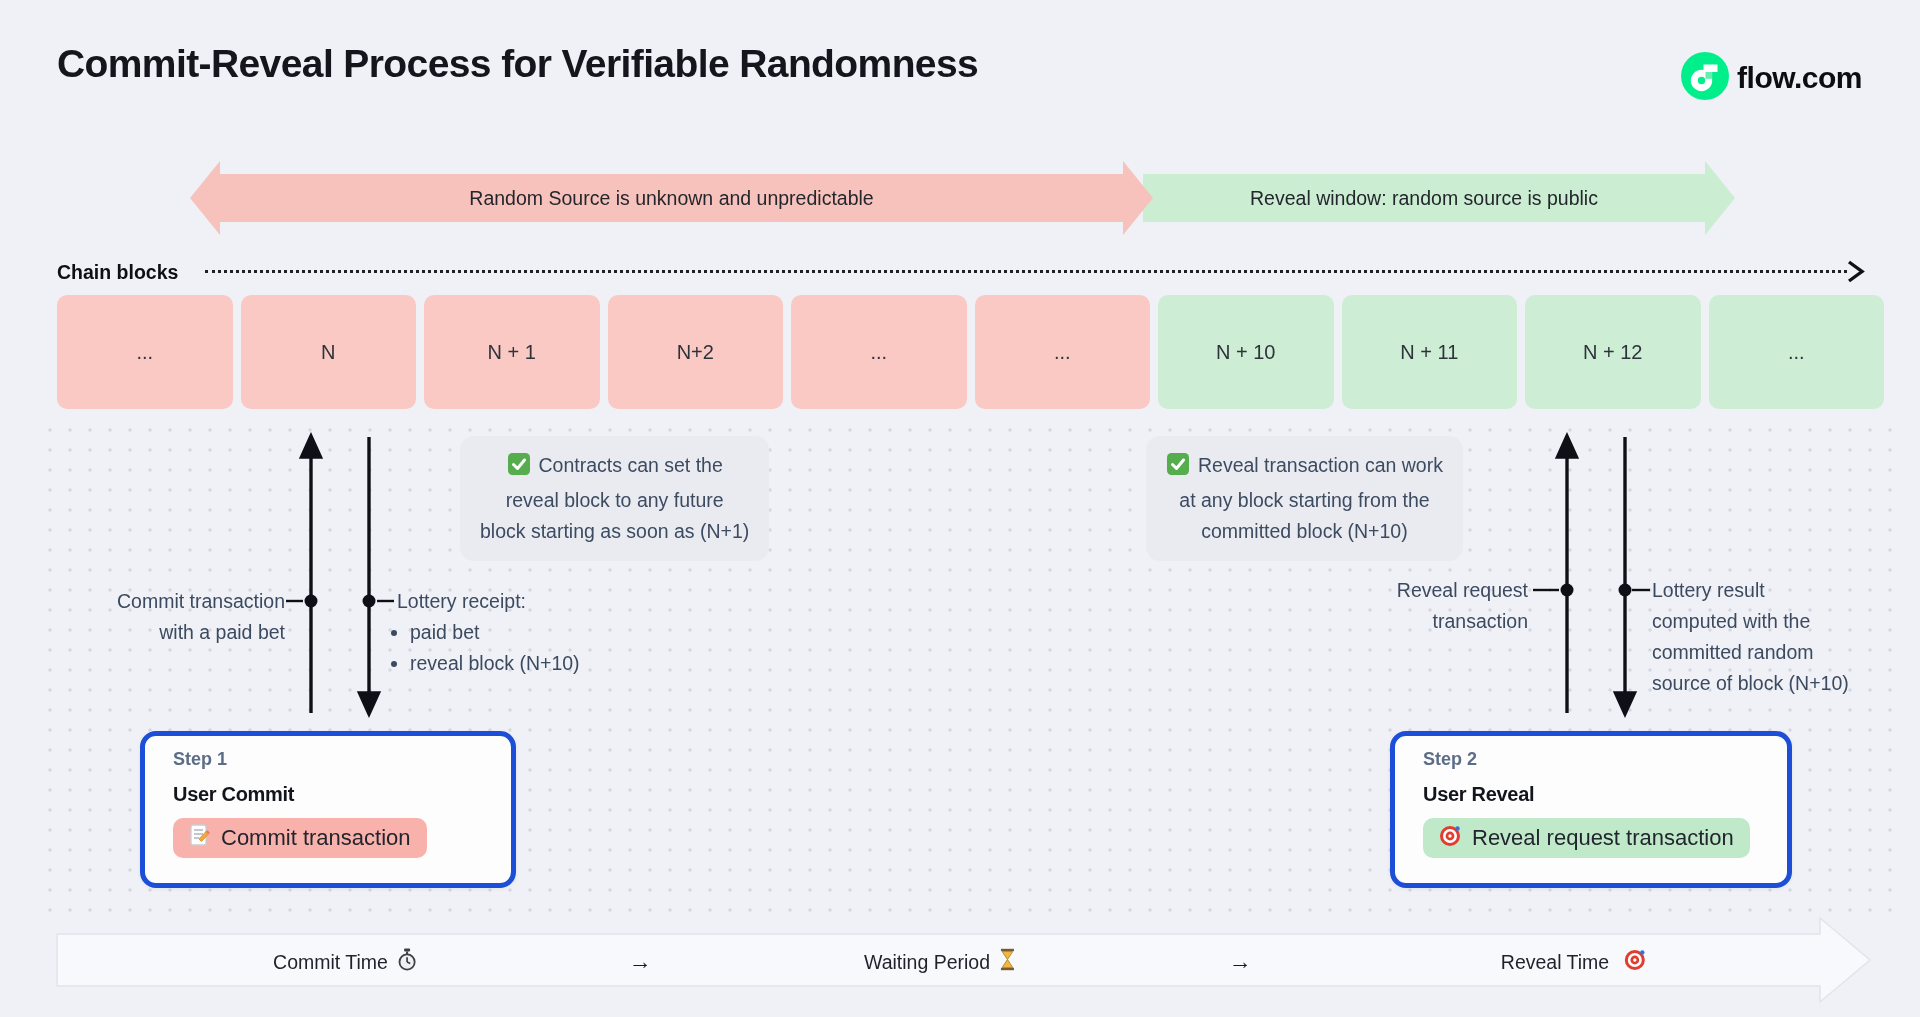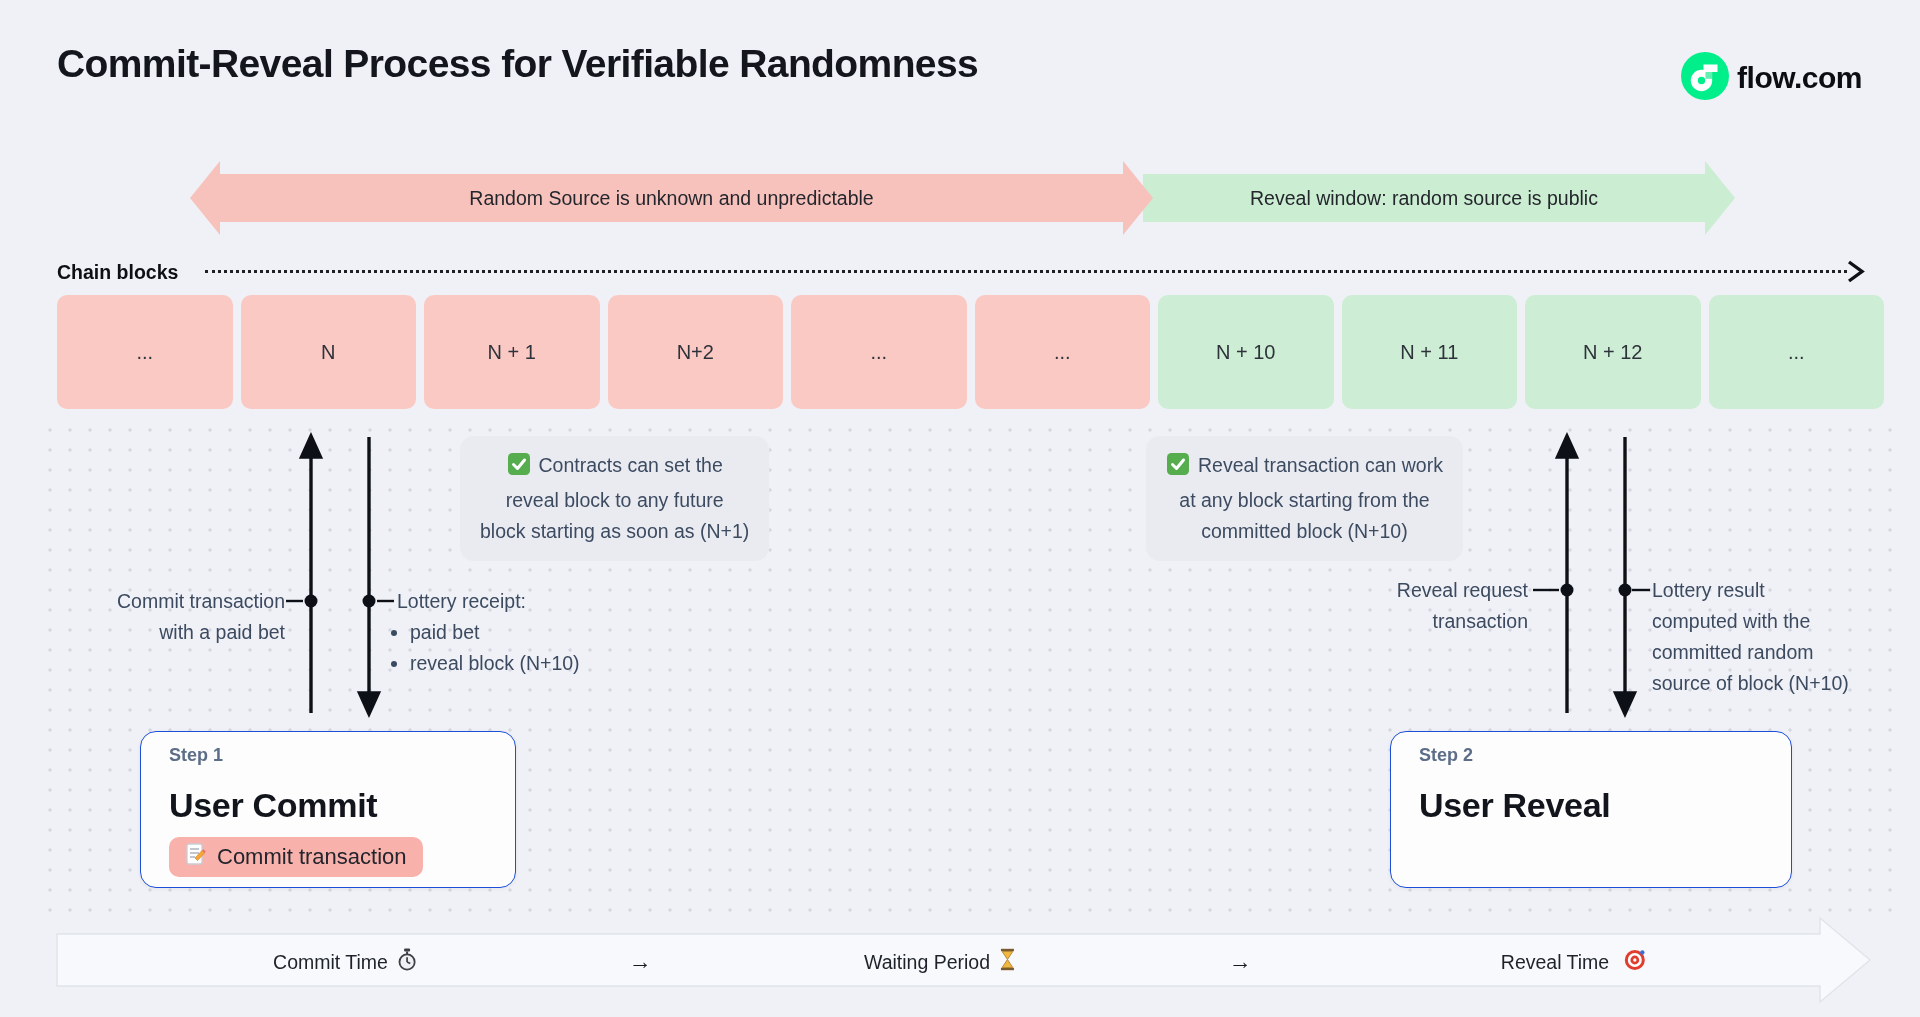--- a/index.html
+++ b/index.html
@@ -49,26 +49,26 @@
 
   
   .side-label { position:absolute; font-size:19.5px; line-height:31px; color:#3c4a60; }
   .lab-commit-tx { left:40px; width:245px; top:586px; text-align:right; }
   .lab-lottery-receipt { left:397px; top:586px; }
   .lab-reveal-request { left:1330px; width:198px; top:575px; text-align:right; }
   .lab-lottery-result { left:1652px; top:575px; }
   .bullets { list-style:disc; margin-left:13px; }
 
   
-  .step-card { position:absolute; top:731px; height:157px; background:#fdfdfe; border:1px solid #1d4ed8;
+  .step-card { position:absolute; top:731px; height:157px; background:#fdfdfe; border:5px solid #1d4ed8;
                border-radius:16px; box-shadow:0 1px 4px rgba(25,30,48,0.06); padding:13px 0 0 28px; }
   .card-1 { left:140px; width:376px; }
   .card-2 { left:1390px; width:402px; }
   .step-label { font-size:18px; font-weight:700; color:#5c6d87; }
-  .step-title { font-size:34px; font-weight:800; color:#13151c; letter-spacing:-0.3px; margin-top:20px; }
+  .step-title { font-size:20px; font-weight:800; color:#13151c; letter-spacing:-0.3px; margin-top:13px; }
   .step-pill { display:inline-flex; align-items:center; gap:10px; height:40px; padding:0 16px; margin-top:12px;
                border-radius:10px; font-size:22px; font-weight:500; color:#22252d; cursor:pointer; border:none; }
   .pill-commit { background:#f9b1ab; }
   .pill-reveal { background:#bfe9c8; }
 
   
   .timeline-item { position:absolute; top:948px; transform:translateX(-50%); display:flex; align-items:center; gap:9px;
                    font-size:19.5px; color:#1e222a; white-space:nowrap; }
   .timeline-sep { font-size:23px; color:#16191f; }
   .ti-1 { left:345px; } .ti-2 { left:640px; } .ti-3 { left:940px; } .ti-4 { left:1240px; } .ti-5 { left:1574px;gap:15px; }
@@ -218,20 +218,32 @@
           <polygon points="17,8.5 19.5,11 20.8,9.6 18.3,7.2" fill="#ef6f6a"></polygon>
         </svg>
       </span>
       <span>Commit transaction</span>
     </button>
   </div>
 
   <div class="step-card card-2">
     <div class="step-label">Step 2</div>
     <div class="step-title">User Reveal</div>
+    <button class="step-pill pill-reveal">
+      <span>
+        <svg width="23" height="23" viewBox="0 0 23 23">
+          <circle cx="11" cy="12" r="10" fill="#e23c2e"></circle>
+          <circle cx="11" cy="12" r="7" fill="#ffffff"></circle>
+          <circle cx="11" cy="12" r="4.4" fill="#e23c2e"></circle>
+          <circle cx="11" cy="12" r="1.7" fill="#ffffff"></circle>
+          <circle cx="18.5" cy="4.5" r="2.2" fill="#3b6fd4"></circle>
+        </svg>
+      </span>
+      <span>Reveal request transaction</span>
+    </button>
   </div>
 
   <svg class="overlay" viewBox="0 0 1920 1017">
     <path d="M57,934 H1820 V918 L1870,960 L1820,1002 V986 H57 Z" fill="#f8f9fc" stroke="#e1e4eb" stroke-width="1.5"></path>
   </svg>
 
   <div class="timeline-item ti-1">
     <span>Commit Time</span>
     <span>
       <svg width="20" height="23" viewBox="0 0 20 23">

